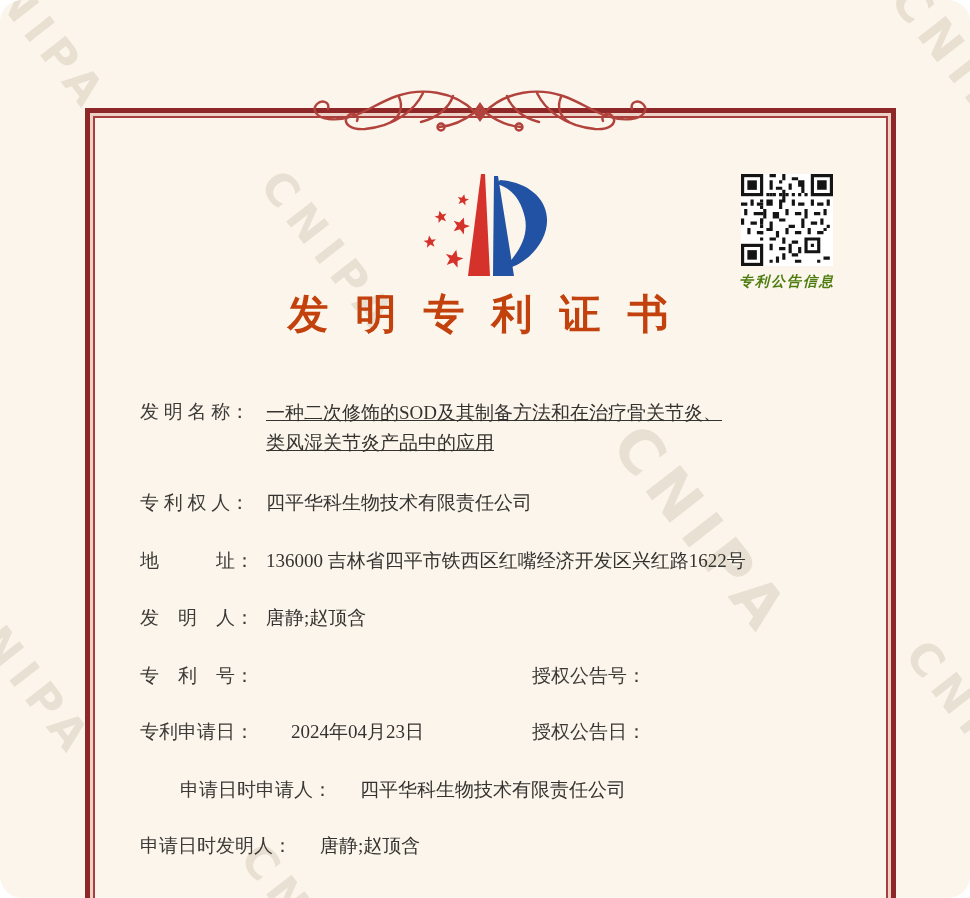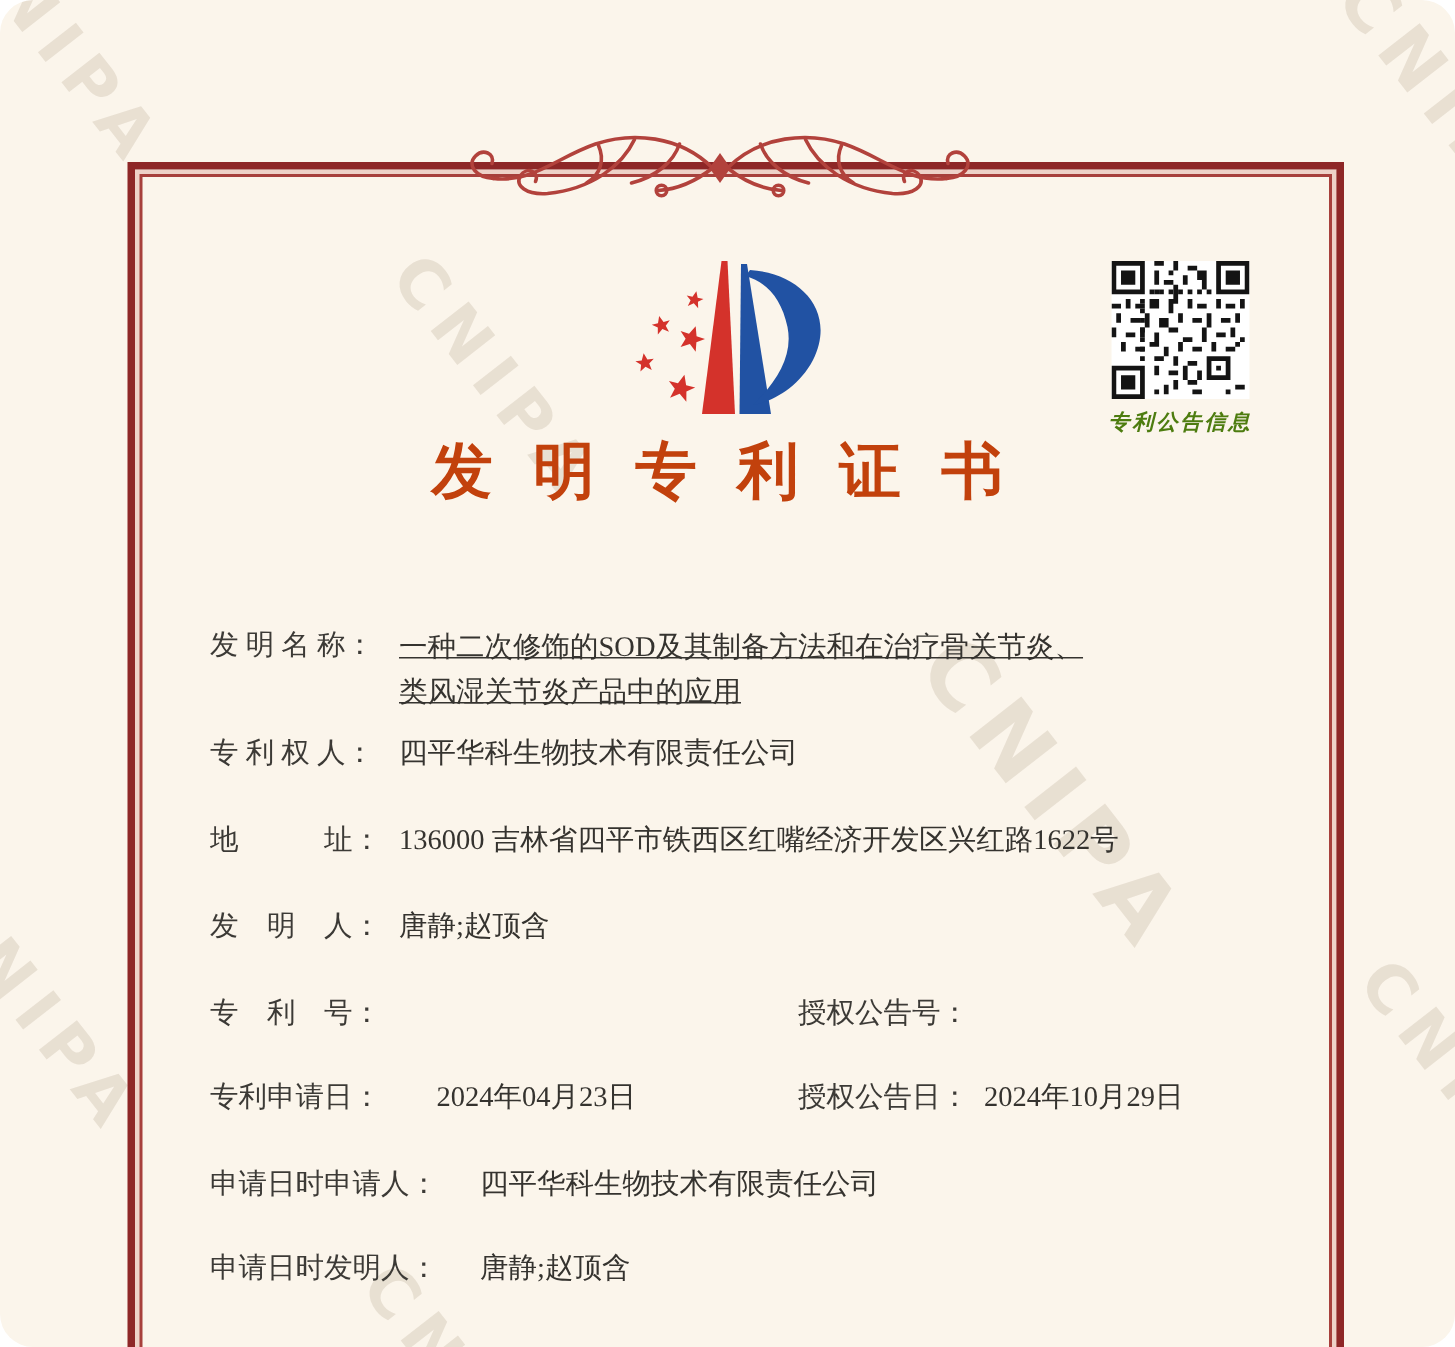--- a/index.html
+++ b/index.html
@@ -104,21 +104,21 @@
         <path fill="#141414" d="M22 22h1v1h-1z"></path>
       <path fill="#141414" d="M9 0h2v1h-2zM13 0h1v2h-1zM16 1h2v1h-2zM9 2h1v3h-1zM12 2h1v1h-1zM15 3h1v2h-1zM18 2h2v2h-2zM11 4h2v1h-2zM9 6h1v1h-1zM13 5h1v3h-1zM19 4h1v2h-1zM0 9h2v1h-2zM3 8h1v2h-1zM5 9h2v1h-2zM8 8h2v2h-2zM12 8h2v1h-2zM12 9h1v2h-1zM16 8h1v2h-1zM18 9h2v1h-2zM22 8h1v2h-1zM24 9h2v1h-2zM27 8h1v2h-1zM1 11h1v2h-1zM4 12h2v1h-2zM7 11h1v3h-1zM10 12h2v2h-2zM14 11h1v2h-1zM17 12h2v1h-2zM20 11h1v3h-1zM23 12h2v1h-2zM26 11h1v2h-1zM0 14h1v2h-1zM3 15h2v1h-2zM6 14h1v2h-1zM9 15h1v2h-1zM12 14h2v1h-2zM15 16h2v1h-2zM19 14h1v3h-1zM22 15h2v1h-2zM25 14h1v2h-1zM27 16h1v1h-1zM2 17h1v2h-1zM5 18h2v1h-2zM8 17h2v1h-2zM11 18h1v2h-1zM14 17h1v2h-1zM17 18h2v1h-2zM21 17h1v2h-1zM24 18h2v1h-2zM26 17h1v1h-1zM9 20h2v1h-2zM13 20h1v2h-1zM16 21h2v1h-2zM9 22h1v2h-1zM12 23h2v1h-2zM15 22h1v3h-1zM18 23h1v2h-1zM9 27h1v1h-1zM11 26h1v2h-1zM13 25h1v2h-1zM16 25h2v1h-2zM17 27h2v1h-2zM26 26h2v1h-2zM24 27h1v1h-1z"></path>
     </svg>
     <div class="qrcap">专利公告信息</div>
   </div>
 
   <div class="title">发明专利证书</div>
 
   <div class="fields">
 
-    <div class="row" style="top:417px;">
+    <div class="row" style="top:398px;">
       <span class="lab">发 明 名 称：</span>
       <span class="val wrap">一种二次修饰的SOD及其制备方法和在治疗骨关节炎、类风湿关节炎产品中的应用</span>
     </div>
 
     <div class="row" style="top:489px;">
       <span class="lab">专 利 权 人：</span>
       <span class="val">四平华科生物技术有限责任公司</span>
     </div>
 
     <div class="row" style="top:547px;">
@@ -136,25 +136,24 @@
       <span class="rpair">
         <span class="lab2">授权公告号：</span>
       </span>
     </div>
 
     <div class="row" style="top:718px;width:740px;gap:25px;">
       <span class="lab">专利申请日：</span>
       <span class="val">2024年04月23日</span>
       <span class="rpair">
         <span class="lab2">授权公告日：</span>
-        <span class="val">2024年10月29日</span>
       </span>
     </div>
 
-    <div class="row" style="top:776px;">
+    <div class="row" style="top:776px;margin-left:40px;">
       <span class="lab wide">申请日时申请人：</span>
       <span class="val">四平华科生物技术有限责任公司</span>
     </div>
 
     <div class="row" style="top:832px;">
       <span class="lab wide">申请日时发明人：</span>
       <span class="val">唐静;赵顶含</span>
     </div>
 
   </div>

